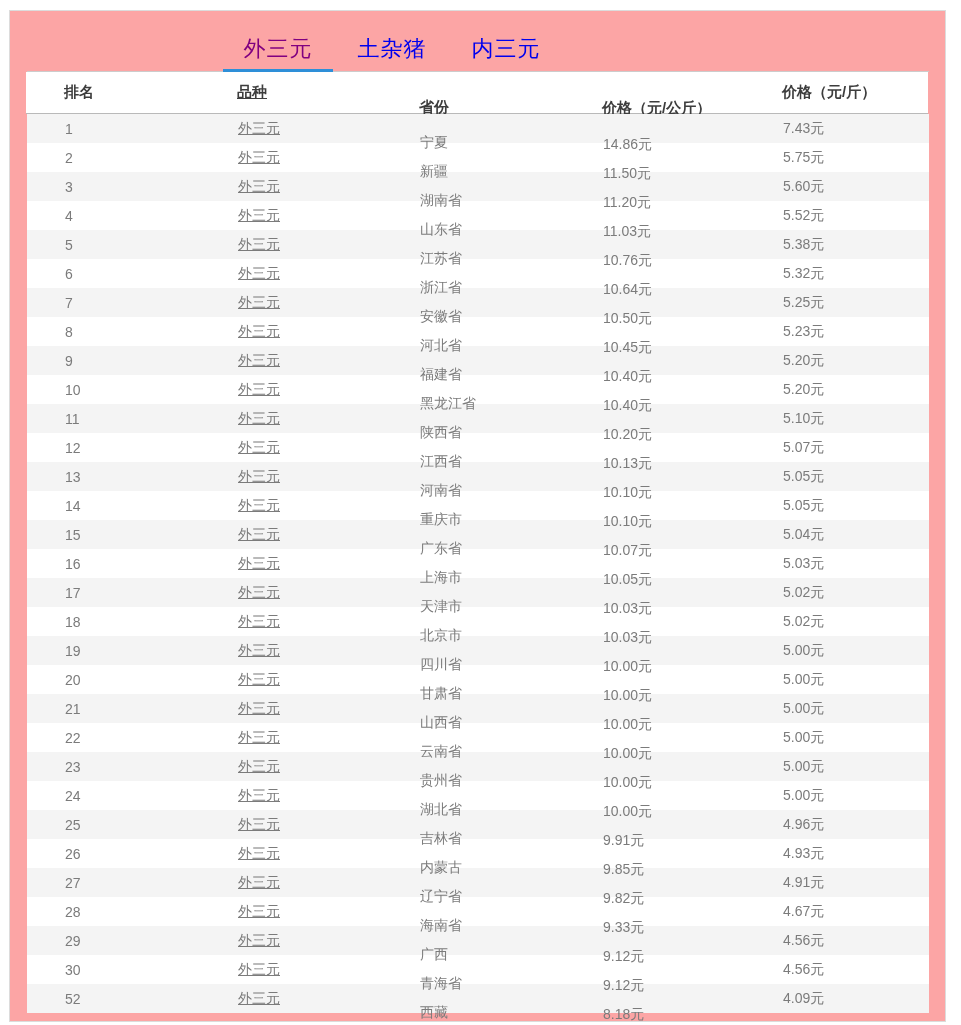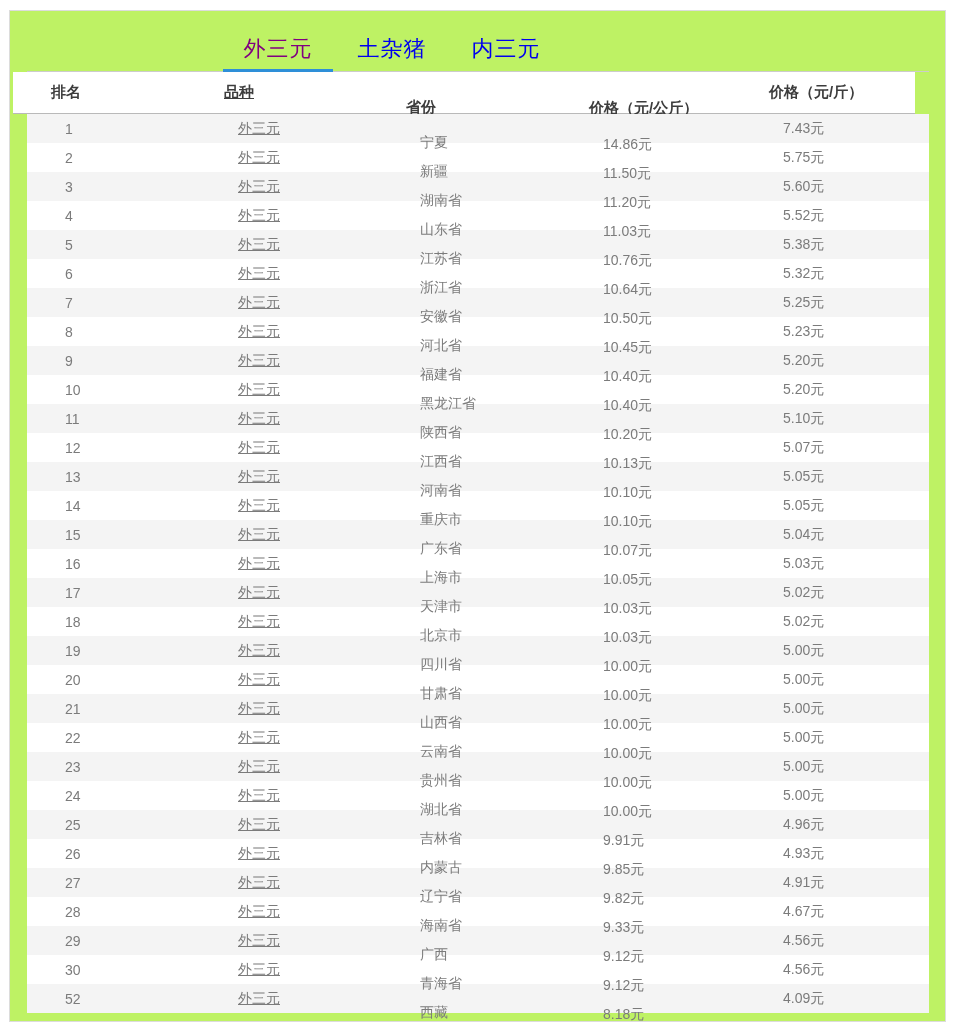--- a/index.html
+++ b/index.html
@@ -3,21 +3,21 @@
 <meta charset="utf-8">
 <style>
   * { margin:0; padding:0; box-sizing:border-box; }
   html, body { background:#ffffff; }
   body {
     width:961px; height:1025px; position:relative; overflow:hidden;
     font-family:"Liberation Sans","DejaVu Sans",sans-serif;
   }
   .card {
     position:absolute; left:9px; top:10px; width:937px; height:1012px;
-    background:#bef264; border:1px solid #dcdcdc;
+    background:#fca5a5; border:1px solid #dcdcdc;
   }
   .tabline {
     position:absolute; left:17px; top:60px; width:902px; height:1px;
     background:#cccccc;
   }
   .tabs {
     position:absolute; left:213px; top:18px; display:flex; z-index:2;
   }
   .tab {
     width:110px; height:43px; line-height:40px; text-align:center;
@@ -26,21 +26,21 @@
   }
   .tab:nth-child(2) { margin-left:4px; }
   .tab:nth-child(3) { margin-left:4px; }
   .tab:nth-child(4) { margin-left:2px; }
   .tab.active { color:#800080; }
   .tab.active::after {
     content:""; position:absolute; left:0; bottom:0; width:100%; height:3px;
     background:#2e8fd8;
   }
   .thead {
-    position:absolute; left:3px; top:61px; width:902px; height:42px;
+    position:absolute; left:16px; top:61px; width:902px; height:42px;
     display:flex; align-items:center; border-bottom:1px solid #b9b9b9;
     background:#ffffff;
   }
   .th {
     font-size:15px; font-weight:bold; color:#3d3d3d;
     padding-left:38px; white-space:nowrap; overflow:hidden;
   }
   .tbody { position:absolute; left:17px; top:103px; width:902px; }
   .row {
     display:flex; height:29px; align-items:center;

